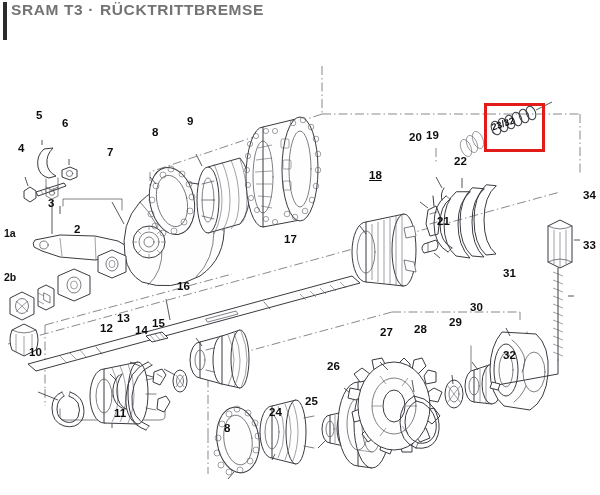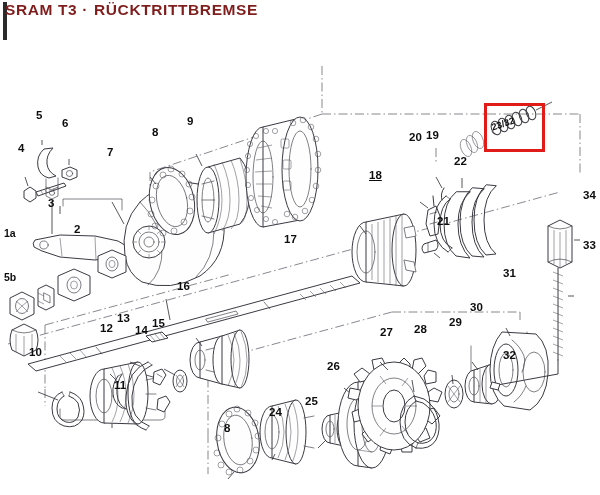--- a/index.html
+++ b/index.html
@@ -5,22 +5,22 @@
 <style>
   html,body{margin:0;padding:0;background:#ffffff;}
   body{width:600px;height:495px;position:relative;overflow:hidden;
        font-family:"Liberation Sans",sans-serif;color:#1a1a1a;}
 
   #root{position:absolute;inset:0;width:600px;height:495px;background:#fff;}
 
   
   .header{position:absolute;left:0;top:0;width:600px;height:44px;}
   .header-bar{position:absolute;left:3px;top:2px;width:4px;height:38px;background:#2b2b2b;}
-  .title-line{position:absolute;left:5px;font-weight:bold;letter-spacing:.6px;
-              white-space:nowrap;color:#7f1d1d;}
+  .title-line{position:absolute;left:11px;font-weight:bold;letter-spacing:.6px;
+              white-space:nowrap;color:#737373;}
   .title-1{top:1px;font-size:15.5px;}
   .title-2{top:21px;font-size:15.5px;}
   .t-sep{display:inline-block;padding:0 6px 0 5px;font-weight:bold;}
 
   
   .canvas{position:absolute;left:0;top:44px;width:600px;height:451px;}
   .canvas svg{position:absolute;left:0;top:0;}
 
   
   .lbl{position:absolute;font-size:11.5px;font-weight:bold;color:#0d0d0d;
@@ -553,31 +553,31 @@
       </g>
 
     </svg>
 
     <div class="spring-lbl" style="left:490px;top:78px;">23/32</div>
 
     <div class="hilite" id="highlight-box" style="left: 484px; top: 59px; width: 61px; height: 49px; border-color: rgb(224, 27, 24);"></div>
 
     <div id="callout-layer">
         <div class="lbl lbl-sm" style="left: 4px; top: 184px;">1a</div>
-        <div class="lbl lbl-sm" style="left: 4px; top: 228px;">5b</div>
+        <div class="lbl lbl-sm" style="left: 4px; top: 228px;">2b</div>
         <div class="lbl" style="left: 74px; top: 180px;">2</div>
         <div class="lbl" style="left: 48px; top: 154px;">3</div>
         <div class="lbl" style="left: 18px; top: 99px;">4</div>
         <div class="lbl" style="left: 36px; top: 66px;">5</div>
         <div class="lbl" style="left: 62px; top: 74px;">6</div>
         <div class="lbl" style="left: 107px; top: 103px;">7</div>
         <div class="lbl" style="left: 152px; top: 83px;">8</div>
         <div class="lbl" style="left: 187px; top: 72px;">9</div>
         <div class="lbl" style="left: 29px; top: 303px;">10</div>
-        <div class="lbl" style="left: 114px; top: 336px;">11</div>
+        <div class="lbl" style="left: 114px; top: 364px;">11</div>
         <div class="lbl" style="left: 100px; top: 279px;">12</div>
         <div class="lbl" style="left: 117px; top: 269px;">13</div>
         <div class="lbl" style="left: 135px; top: 281px;">14</div>
         <div class="lbl" style="left: 152px; top: 274px;">15</div>
         <div class="lbl" style="left: 177px; top: 237px;">16</div>
         <div class="lbl" style="left: 284px; top: 190px;">17</div>
         <div class="lbl" style="left: 369px; top: 126px; text-decoration: underline;">18</div>
         <div class="lbl" style="left: 426px; top: 86px;">19</div>
         <div class="lbl" style="left: 409px; top: 88px;">20</div>
         <div class="lbl" style="left: 437px; top: 172px;">21</div>

